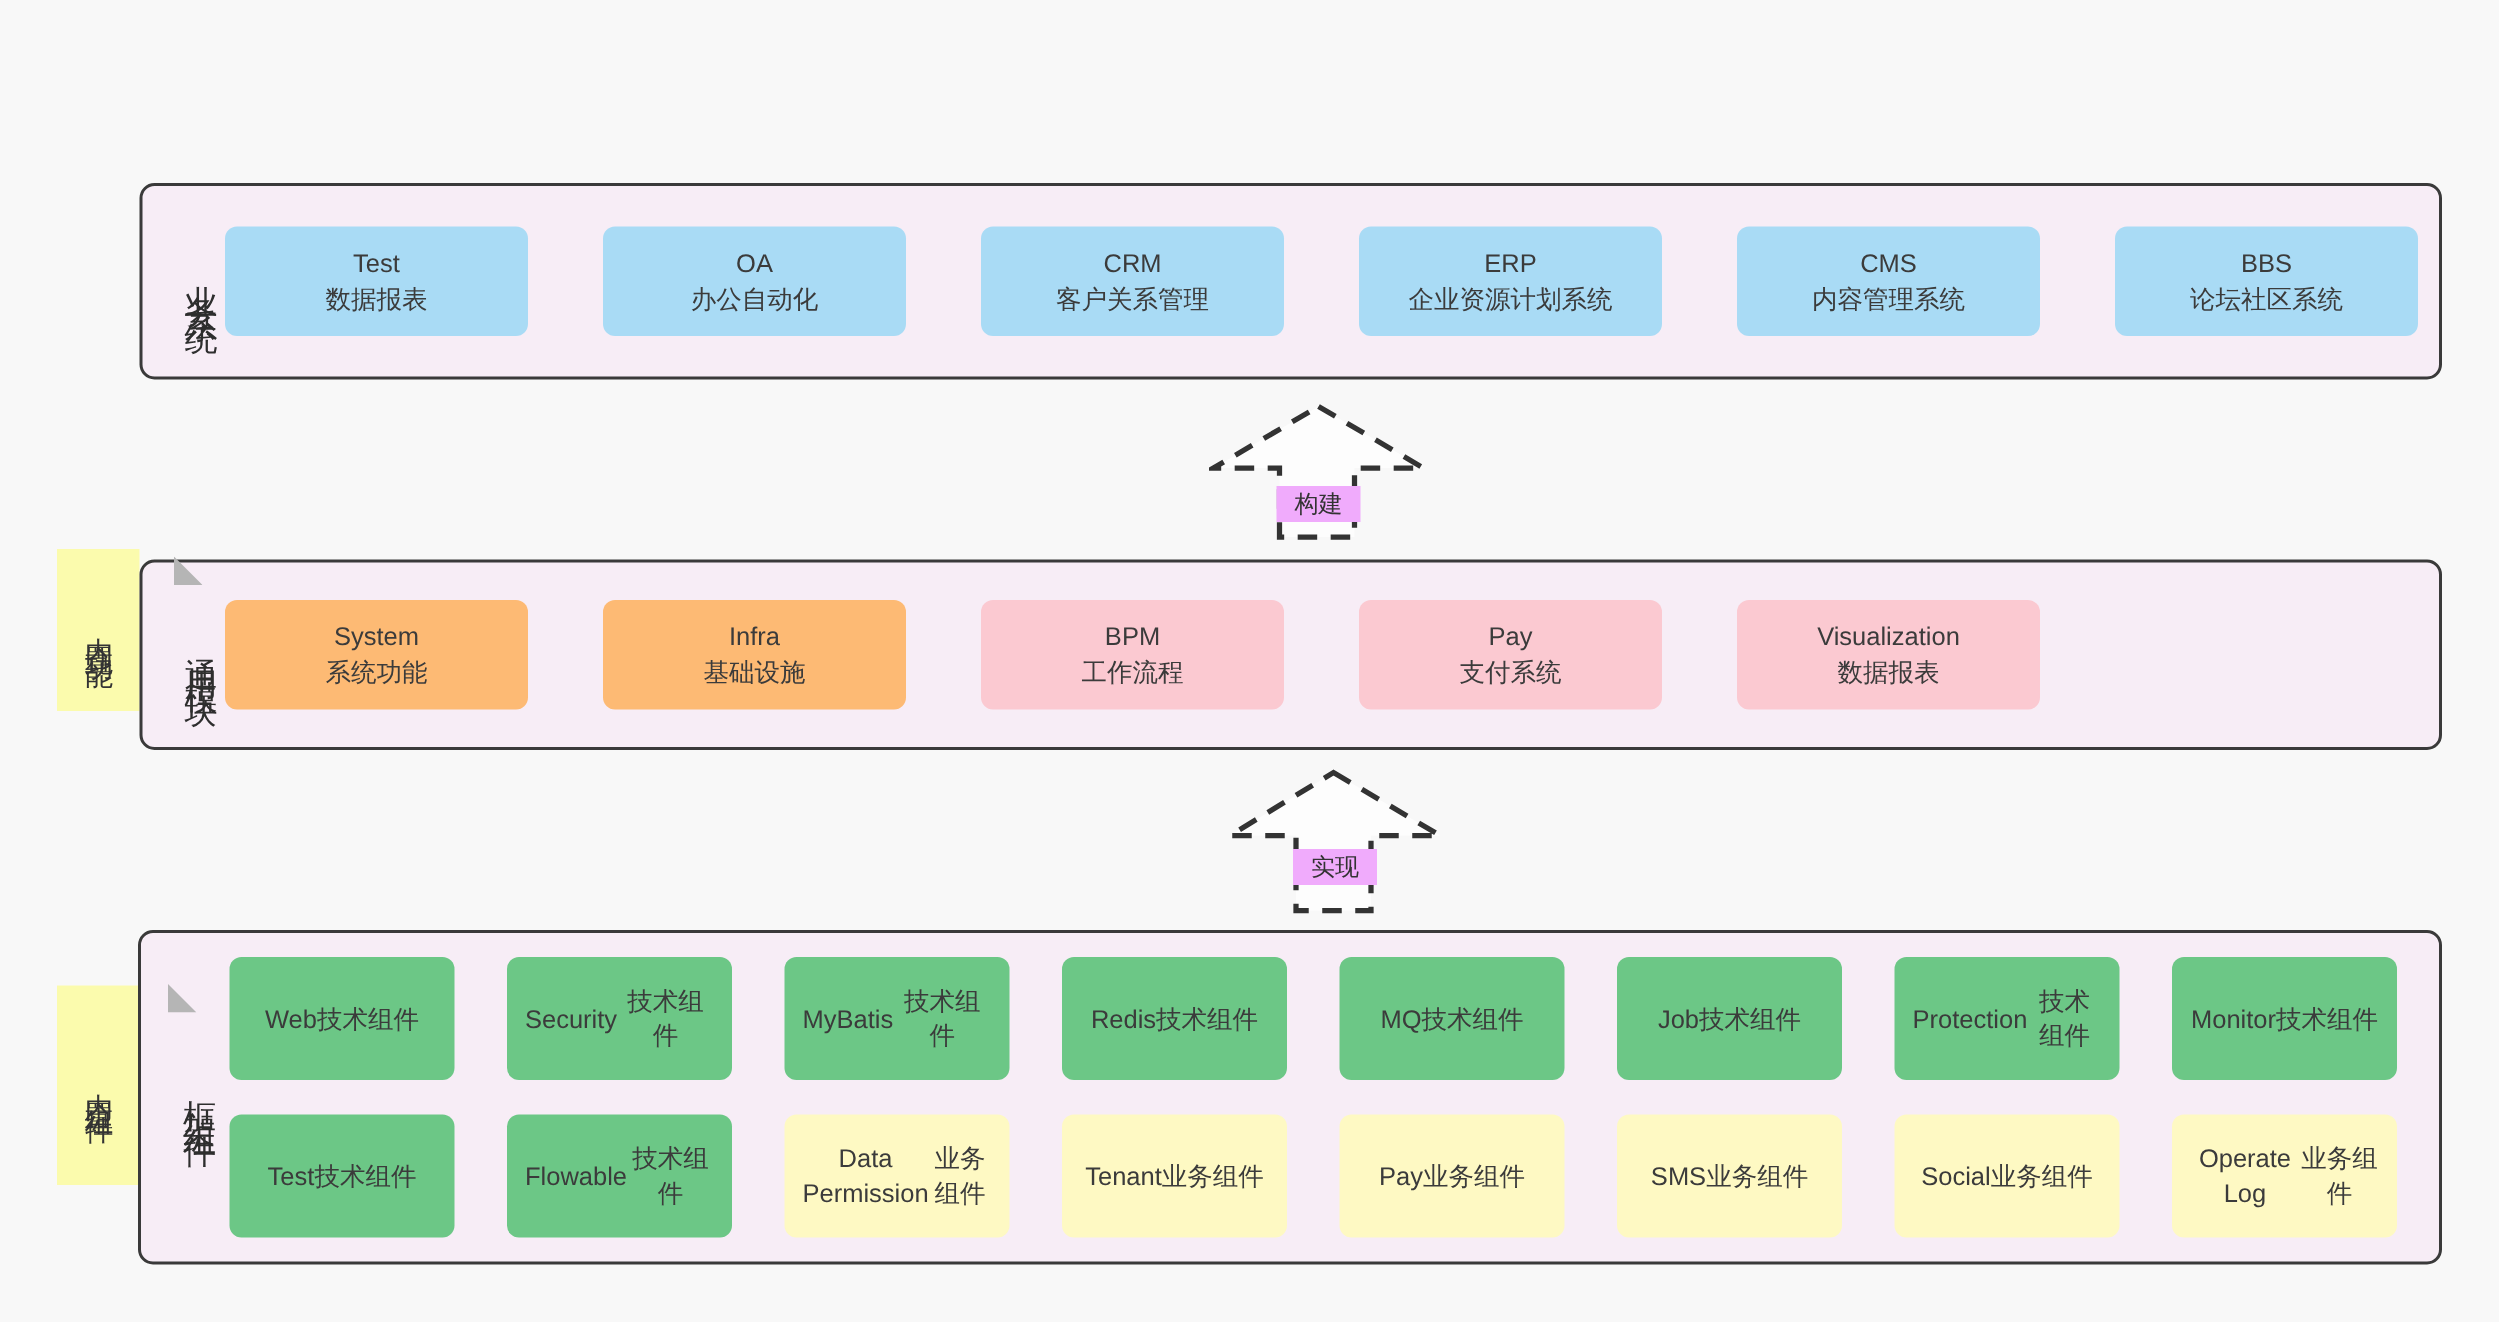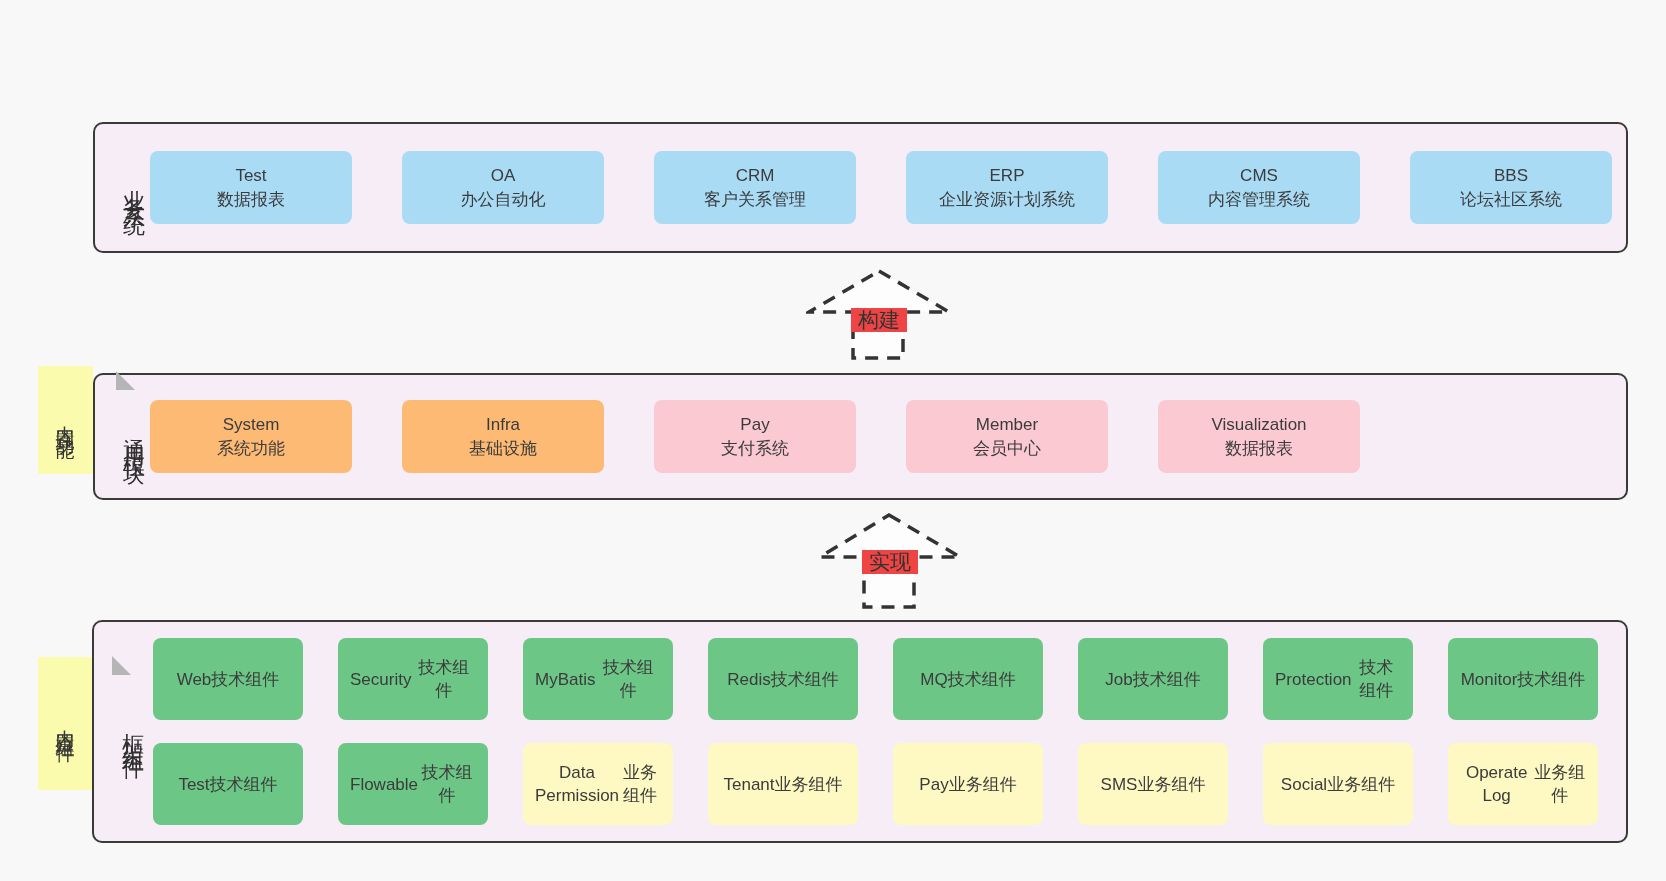--- a/index.html
+++ b/index.html
@@ -54,21 +54,21 @@
   .fold { position:absolute; z-index:4; }
   #fold-functions  { left:116px; top:371px; }
   #fold-components { left:112px; top:656px; }
   .arrow-svg { position:absolute; z-index:2; }
   #arrow-build     { left:806px; top:268px; }
   #arrow-implement { left:817px; top:512px; }
   .arrow-shape { fill:#fdfdfd; stroke:#333333; stroke-width:3.5; stroke-dasharray:13 9; }
   .arrow-label {
     position:absolute; z-index:3; width:56px; height:24px;
     display:flex; align-items:center; justify-content:center;
-    font-size:21px; color:#333; background:#ef4444;
+    font-size:16px; color:#333; background:#f0abfc;margin-top:16px;
   }
   #label-build     { left:851px; top:308px; }
   #label-implement { left:862px; top:550px; }
 </style>
 </head>
 <body>
 
 <div class="canvas">
 
   <div class="sticky" id="note-functions">
@@ -125,26 +125,26 @@
     <div class="box-row">
       <div class="box v-red">
         <span>System</span>
         <span>系统功能</span>
       </div>
       <div class="box v-red">
         <span>Infra</span>
         <span>基础设施</span>
       </div>
       <div class="box v-pink">
+        <span>BPM</span>
+        <span>工作流程</span>
+      </div>
+      <div class="box v-pink">
         <span>Pay</span>
         <span>支付系统</span>
-      </div>
-      <div class="box v-pink">
-        <span>Member</span>
-        <span>会员中心</span>
       </div>
       <div class="box v-pink">
         <span>Visualization</span>
         <span>数据报表</span>
       </div>
     </div>
   </div>
 
   <svg class="arrow-svg" id="arrow-implement" width="146" height="98">
     <polygon class="arrow-shape" points="72,3 143,45 97,45 97,95 47,95 47,45 3,45"></polygon>

